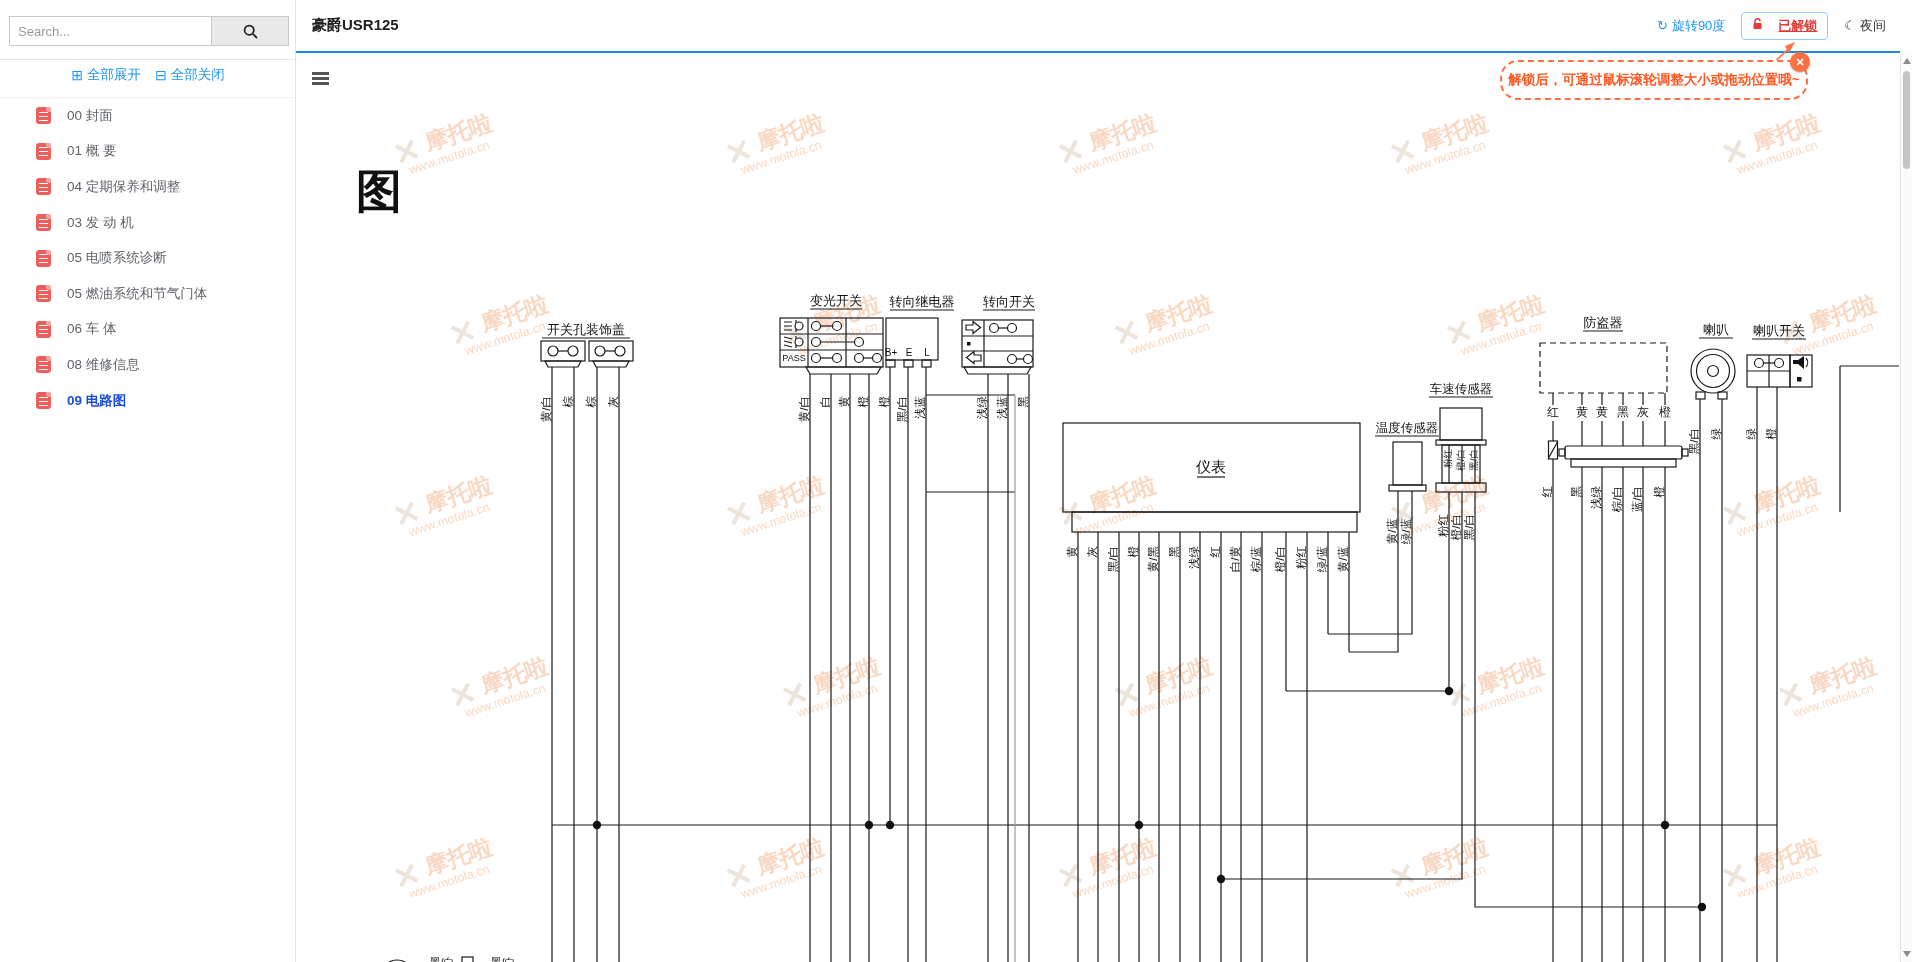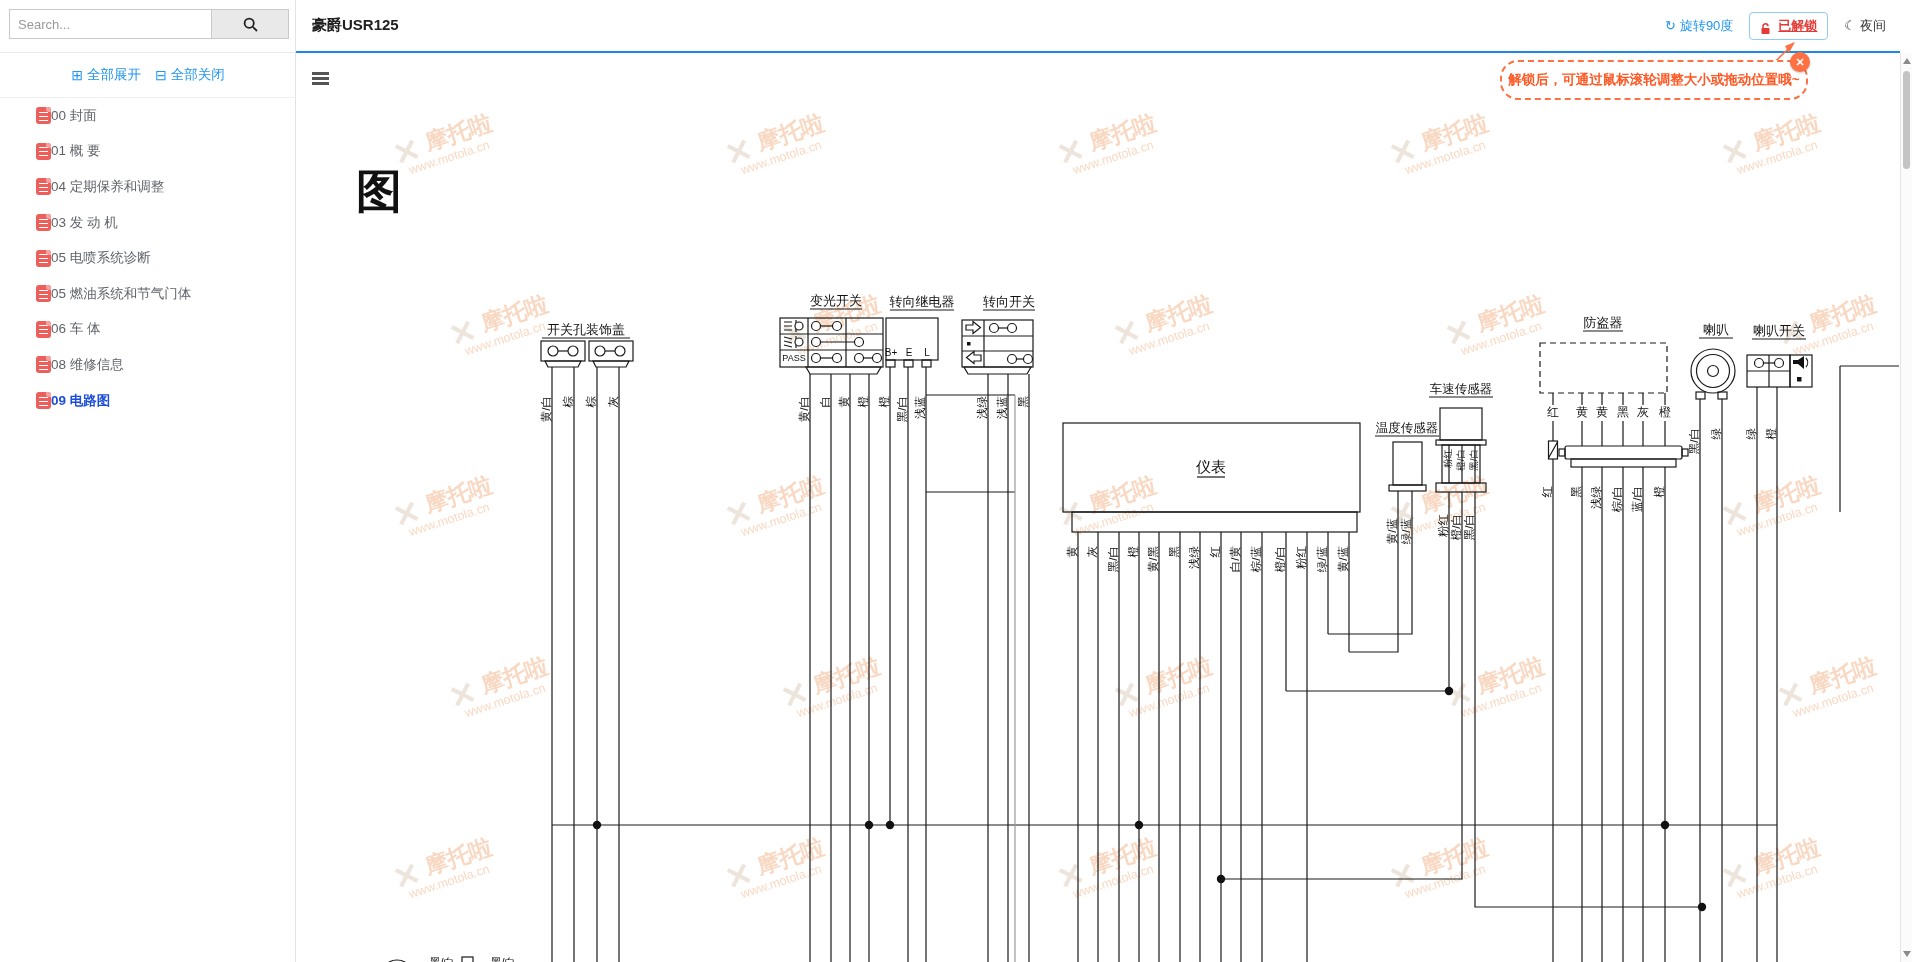--- a/index.html
+++ b/index.html
@@ -3,53 +3,53 @@
 <meta charset="utf-8">
 <style>
   * { margin:0; padding:0; box-sizing:border-box; }
   html,body { width:1912px; height:962px; overflow:hidden; background:#fff;
     font-family:"Liberation Sans", sans-serif; }
   .abs { position:absolute; }
 
   
   #sidebar { position:absolute; left:0; top:0; width:296px; height:962px;
     background:#fff; border-right:1px solid #e2e2e2; }
-  #searchrow { position:absolute; left:0; top:0; width:296px; height:53px;
+  #searchrow { position:absolute; left:0; top:7px; width:296px; height:53px;
     border-bottom:1px solid #e8e8e8; }
   #searchwrap { position:absolute; left:9px; top:9px; width:280px; height:30px;
     border:1px solid #c9c9c9; display:flex; background:#fff; }
   #searchwrap input { flex:1; border:none; outline:none; padding:0 8px;
     font-size:13px; color:#444; font-family:inherit; }
   #searchwrap input::placeholder { color:#999; }
   #searchbtn { width:77px; background:#e9e9e9; border:none; border-left:1px solid #c9c9c9;
     cursor:pointer; display:flex; align-items:center; justify-content:center; }
   #linksrow { position:absolute; left:0; top:53px; width:296px; height:45px;
     border-bottom:1px solid #efefef; display:flex; align-items:center; justify-content:center; gap:14px; }
   .bluelink { color:#2196f3; font-size:13.5px; cursor:pointer; display:flex; align-items:center; gap:4px; }
   .bluelink .g { font-size:14px; }
   #treelist { position:absolute; left:0; top:98px; width:296px; }
-  .item { height:35.6px; display:flex; align-items:center; padding-left:36px; gap:0;
+  .item { height:35.6px; display:flex; align-items:center; padding-left:36px; gap:16px;
     font-size:13.5px; color:#5f6368; cursor:pointer; }
   .item.active { color:#1d4ed8; font-weight:bold; }
   .docicon { position:relative; width:15px; height:17px; border-radius:3px;
     background:#ed5f5a; flex:0 0 15px; }
   .docicon::before { content:""; position:absolute; left:3px; right:3px; top:4.5px; height:9px;
     background:repeating-linear-gradient(180deg,#fff 0,#fff 1.5px,transparent 1.5px,transparent 4px); }
   .docicon::after { content:""; position:absolute; right:0; top:0; width:5px; height:5px;
     background:#f7a29e; border-radius:0 3px 0 3px; }
 
   
   #topbar { position:absolute; left:296px; top:0; right:12px; height:53px;
     background:#fff; border-bottom:2px solid #1e88e5; display:flex; align-items:center; }
   #pagetitle { font-size:15px; font-weight:bold; color:#212121; margin-left:16px; }
   #topright { margin-left:auto; display:flex; align-items:center; gap:16px; margin-right:14px; }
   #rotatebtn { color:#2196f3; font-size:13px; cursor:pointer; display:flex; align-items:center; gap:4px; }
   #unlockbtn { border:1px solid #90caf9; border-radius:4px; padding:4px 10px; background:#fff;
     color:#e53935; font-size:13px; font-weight:bold; text-decoration:underline; cursor:pointer;
-    display:flex; align-items:flex-end; gap:5px; }
+    display:flex; align-items:flex-start; gap:13px; }
   #nightbtn { color:#333; font-size:13px; cursor:pointer; display:flex; align-items:center; gap:4px; }
 
   
   #tooltip { position:absolute; left:1500px; top:60px; width:308px; height:40px;
     border:2px dashed #ff7043; border-radius:18px; background:#fff; color:#ff5722;
     font-size:13.5px; font-weight:bold; display:flex; align-items:center; justify-content:center;
     white-space:nowrap; z-index:30; }
   #tipclose { position:absolute; right:-4px; top:-10px; width:20px; height:20px; border-radius:50%;
     background:#ff7043; color:#fff; font-size:11px; font-weight:bold; display:flex;
     align-items:center; justify-content:center; cursor:pointer; box-shadow:0 1px 2px rgba(0,0,0,.25); }

